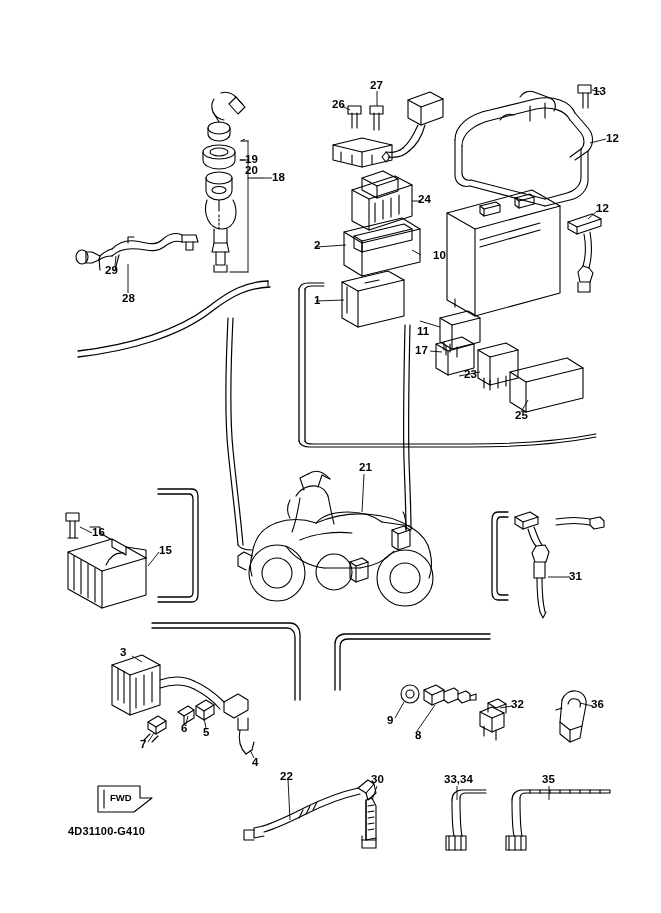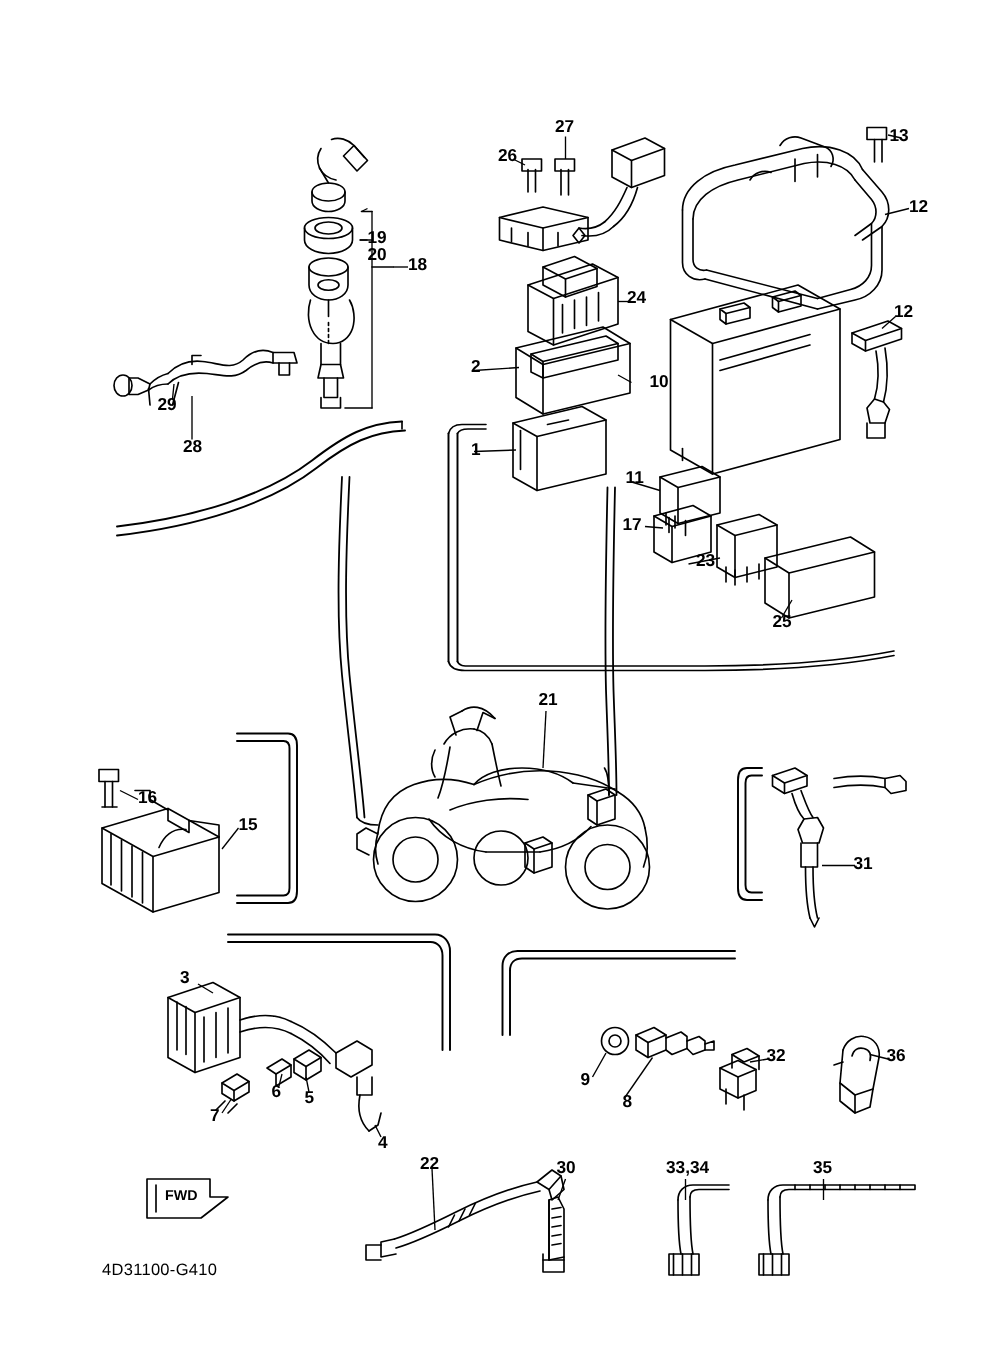--- a/index.html
+++ b/index.html
@@ -30,25 +30,24 @@
     font-size: 11.5px;
     font-weight: bold;
     color: #000000;
     line-height: 1;
     white-space: nowrap;
   }
   .partcode {
     position: absolute;
     font-family: "Liberation Sans", sans-serif;
     font-size: 11px;
-    font-weight: normal;
+    font-weight: bold;
     color: #000000;
     letter-spacing: 0.2px;
     white-space: nowrap;
-    margin-top: 16px;
   }
   .fwd-label {
     position: absolute;
     font-family: "Liberation Sans", sans-serif;
     font-size: 9.5px;
     font-weight: bold;
     color: #000000;
     white-space: nowrap;
   }
 </style>
@@ -420,21 +419,21 @@
   <div class="callout" style="left:314px;top:295px;">1</div>
   <div class="callout" style="left:314px;top:240px;">2</div>
   <div class="callout" style="left:120px;top:647px;">3</div>
   <div class="callout" style="left:252px;top:757px;">4</div>
   <div class="callout" style="left:203px;top:727px;">5</div>
   <div class="callout" style="left:181px;top:723px;">6</div>
   <div class="callout" style="left:140px;top:739px;">7</div>
   <div class="callout" style="left:415px;top:730px;">8</div>
   <div class="callout" style="left:387px;top:715px;">9</div>
   <div class="callout" style="left:433px;top:250px;text-align:center;">10</div>
-  <div class="callout" style="left:417px;top:314px;">11</div>
+  <div class="callout" style="left:417px;top:326px;">11</div>
   <div class="callout" style="left:606px;top:133px;">12</div>
   <div class="callout" style="left:593px;top:86px;">13</div>
   <div class="callout" style="left:596px;top:203px;">12</div>
   <div class="callout" style="left:159px;top:545px;">15</div>
   <div class="callout" style="left:92px;top:527px;">16</div>
   <div class="callout" style="left:415px;top:345px;">17</div>
   <div class="callout" style="left:272px;top:172px;">18</div>
   <div class="callout" style="left:245px;top:154px;">19</div>
   <div class="callout" style="left:245px;top:133px;margin-top:32px;">20</div>
   <div class="callout" style="left:359px;top:462px;">21</div>

